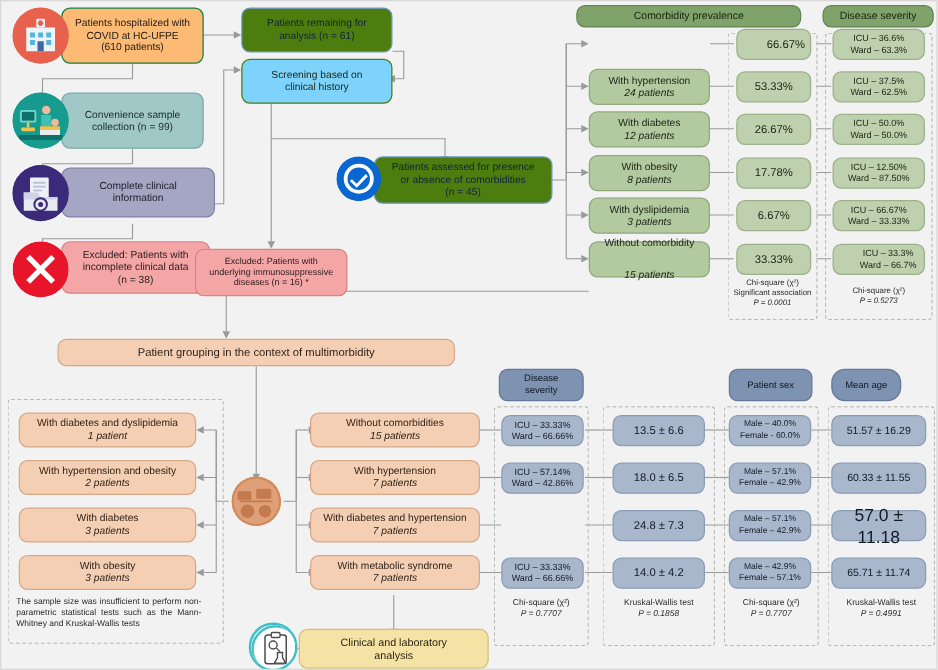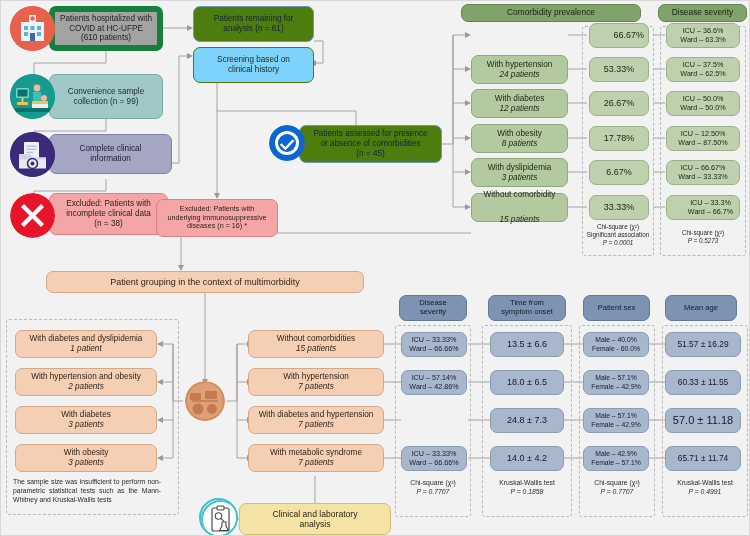--- a/index.html
+++ b/index.html
@@ -25,21 +25,21 @@
     display:flex; flex-direction:column;
     align-items:center; justify-content:center;
     text-align:center;
     line-height:1.18;
     padding:2px 4px;
     z-index:3;
   }
   .box .l2 { font-style:italic; }
 
   
-  .salmon   { background:#a3a3a3; border:6px solid #15803d; color:#26201e; }
+  .salmon   { background:#fdba74; border:1px solid #15803d; color:#26201e; }
   .teal     { background:#9fc8c6; border:1px solid #7aa9a7; color:#1f2a2a; }
   .purple   { background:#a5a5c4; border:1px solid #8282a8; color:#1e1e2b; }
   .pink     { background:#f4a6a6; border:1px solid #d98383; color:#2b1c1c; }
   .blue     { background:#4d7c0f; border:1px solid #6a97c3; color:#14243a; }
   .olive    { background:#7dd3fc; border:1px solid #4d7c0f; color:#232a18; }
   .greenhdr { background:#7fa36a; border:1px solid #628352; color:#16220f; }
   .green    { background:#b3c9a0; border:1px solid #8fa97c; color:#1b2414; }
   .greenlt  { background:#bed0ae; border:1px solid #9bb289; color:#1b2414; }
   .slatehdr { background:#7e92b2; border:1px solid #64789a; color:#121a26; }
   .slate    { background:#a9b7cd; border:1px solid #8b9cb6; color:#131a26; }
@@ -442,28 +442,24 @@
 
   <div class="box cream" style="left:238px; top:502px; width:152px; height:32px; font-size:8.6px;">
     <span>Clinical and laboratory</span>
     <span>analysis</span>
   </div>
 
   <div class="box slatehdr" style="left:398px; top:294px; width:68px; height:26px; font-size:7.6px;">
     <span>Disease</span>
     <span>severity</span>
   </div>
-  <div class="box slatehdr" style="left:487px; top:294px; width:78px; height:26px; font-size:7.6px;">
-    <span>Time from</span>
-    <span>symptom onset</span>
-  </div>
   <div class="box slatehdr" style="left:582px; top:294px; width:67px; height:26px; font-size:7.6px;">
     <span>Patient sex</span>
   </div>
-  <div class="box slatehdr" style="left:664px; top:294px; width:72px; height:26px; font-size:7.6px;">
+  <div class="box slatehdr" style="left:664px; top:294px; width:56px; height:26px; font-size:7.6px;border-radius:11px;">
     <span>Mean age</span>
   </div>
 
   <div class="dashed" style="left:394px; top:324px; width:76px; height:192px;"></div>
   <div class="dashed" style="left:481px; top:324px; width:90px; height:192px;"></div>
   <div class="dashed" style="left:578px; top:324px; width:76px; height:192px;"></div>
   <div class="dashed" style="left:661px; top:324px; width:86px; height:192px;"></div>
 
   <div class="box slate" style="left:400px; top:331px; width:66px; height:25px; font-size:7.2px;">
     <span>ICU – 33.33%</span>
@@ -507,21 +503,21 @@
     <span>Male – 42.9%</span>
     <span>Female – 57.1%</span>
   </div>
 
   <div class="box slate" style="left:664px; top:331px; width:76px; height:25px; font-size:8.4px;">
     <span>51.57 ± 16.29</span>
   </div>
   <div class="box slate" style="left:664px; top:369px; width:76px; height:25px; font-size:8.4px;">
     <span>60.33 ±  11.55</span>
   </div>
-  <div class="box slate" style="left:664px; top:407px; width:76px; height:25px; font-size:11px;text-align:center;">
+  <div class="box slate" style="left:664px; top:407px; width:76px; height:25px; font-size:14px;text-align:center;">
     <span>57.0 ±  11.18</span>
   </div>
   <div class="box slate" style="left:664px; top:445px; width:76px; height:25px; font-size:8.4px;">
     <span>65.71 ±  11.74</span>
   </div>
 
   <div class="caption" style="left:394px; top:478px; width:76px; font-size:6.8px;">
     <div>Chi-square (χ²)</div>
     <div class="ital">P = 0.7707</div>
   </div>

